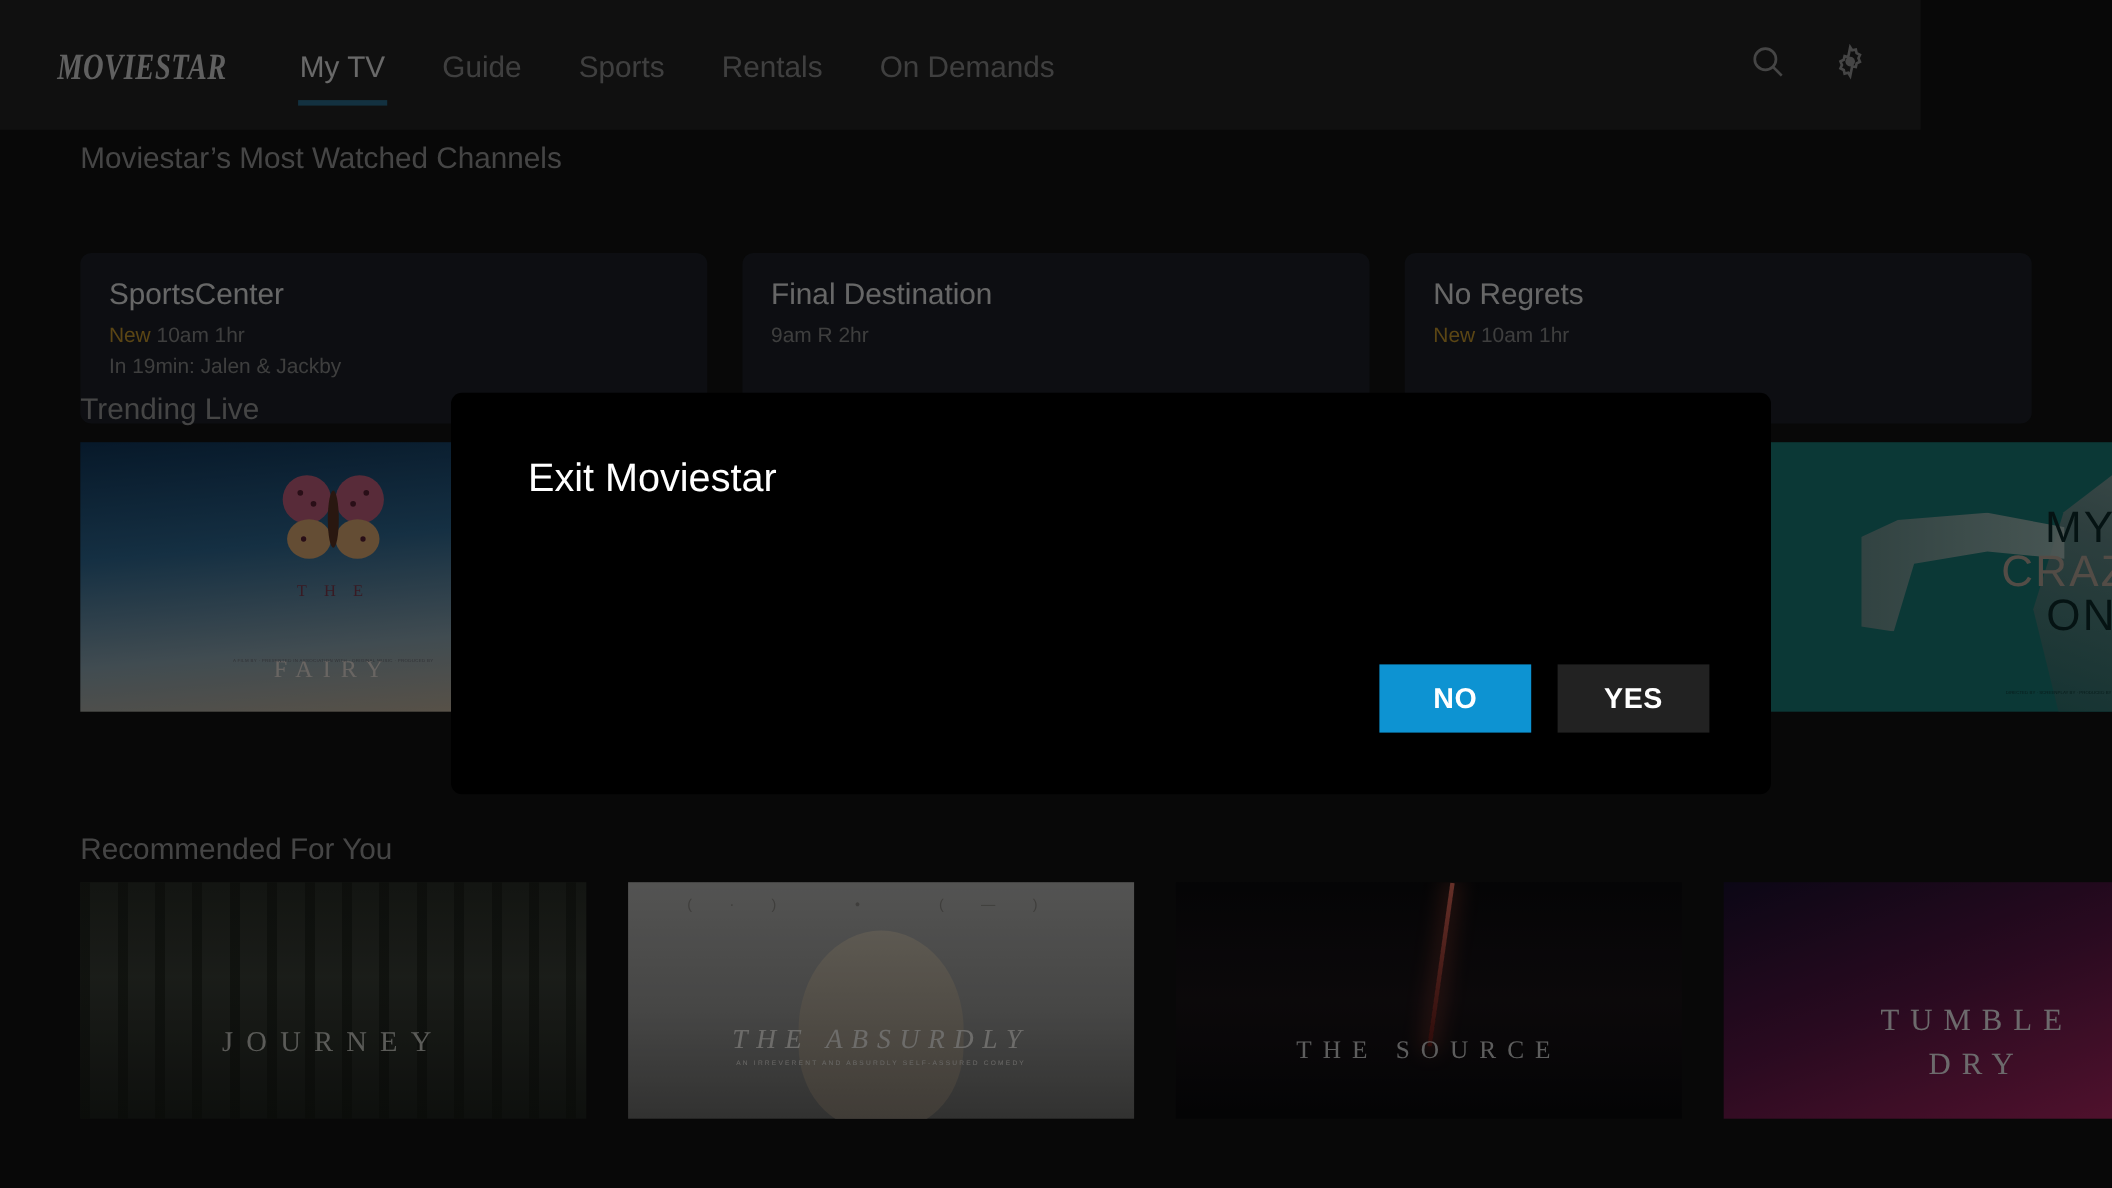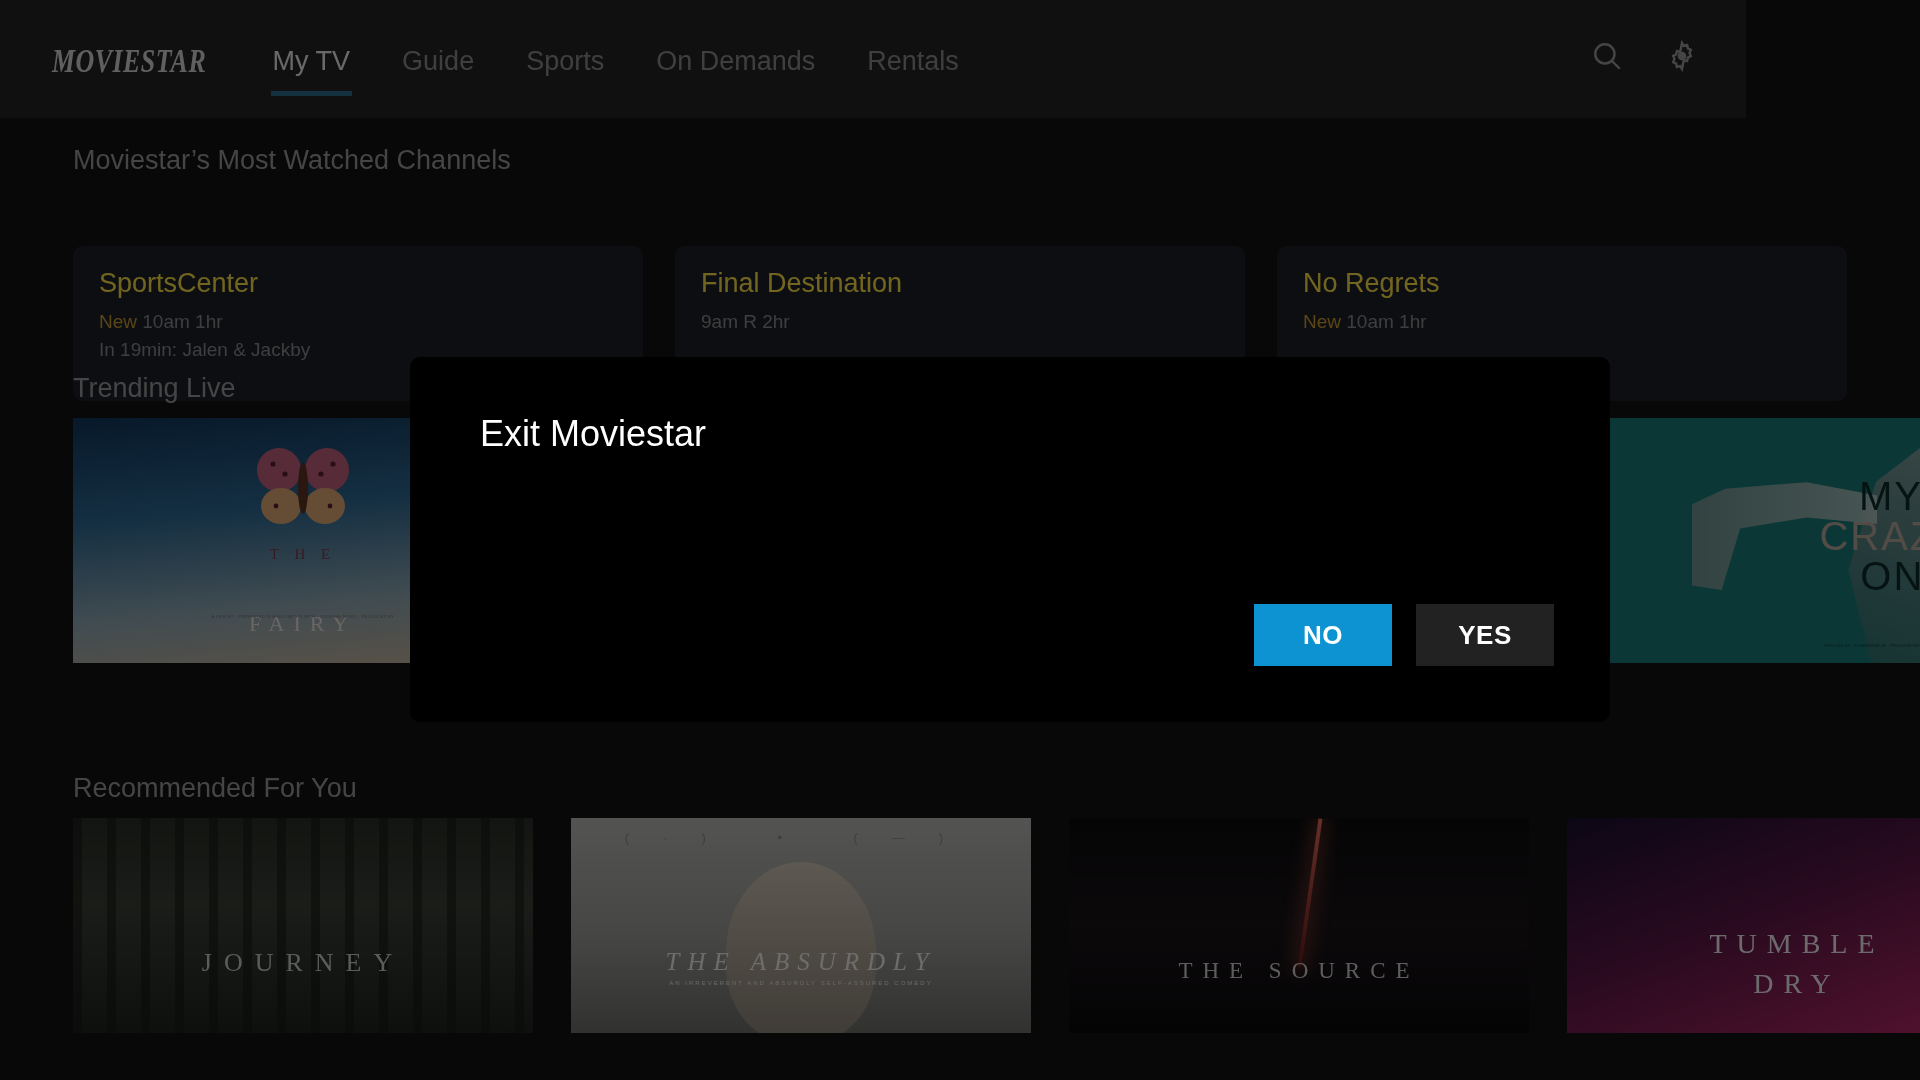--- a/index.html
+++ b/index.html
@@ -42,42 +42,42 @@
   .navitem.active::after {
     content: ""; position: absolute;
     left: 24px; right: 24px; bottom: 22px;
     height: 5px; background: #2a6e8e;
   }
   .navspacer { flex: 1 1 auto; }
   .navicons { display: flex; align-items: center; gap: 40px; margin-top: 38px; }
   .navicons svg { display: block; }
 
   
-  .content { position: absolute; top: 118px; left: 0; width: 1812px; height: 962px; }
+  .content { position: absolute; top: 102px; left: 0; width: 1812px; height: 962px; }
   .section-title {
     color: #9a9a9a;
     font-size: 27px;
     padding-left: 73px;
   }
   .st-watched { position: absolute; top: 27px; }
   .st-trending { position: absolute; top: 255px; }
   .st-recommended { position: absolute; top: 655px; }
 
   
   .channel-row {
     position: absolute; top: 128px; left: 73px;
     display: flex; gap: 32px;
   }
   .channel-card {
     width: 570px; height: 155px;
     background: #1d2129;
     border-radius: 10px;
     padding: 22px 26px 0 26px;
   }
-  .cc-title { font-size: 27px; color: #fde047; margin-bottom: 9px; }
+  .cc-title { font-size: 27px; color: #e5e5e5; margin-bottom: 9px; }
   .cc-meta { font-size: 19px; color: #8a8a8a; line-height: 1.45; }
   .cc-new { color: #c99a2e; }
   .cc-sub { font-size: 19px; color: #8a8a8a; line-height: 1.45; }
 
   
   .poster-row { position: absolute; left: 73px; display: flex; gap: 38px; }
   .row-trending { top: 300px; }
   .row-recommended { top: 700px; }
   .poster {
     position: relative;
@@ -186,24 +186,24 @@
       <div class="navitem active">
         <span>My TV</span>
       </div>
       <div class="navitem">
         <span>Guide</span>
       </div>
       <div class="navitem">
         <span>Sports</span>
       </div>
       <div class="navitem">
+        <span>Rentals</span>
+      </div>
+      <div class="navitem">
         <span>On Demands</span>
-      </div>
-      <div class="navitem">
-        <span>Rentals</span>
       </div>
     </div>
 
     <div class="navspacer"></div>
 
     <div class="navicons">
       <span>
         <svg width="34" height="34" viewBox="0 0 24 24" fill="none" stroke="#9a9a9a" stroke-width="1.7">
           <circle cx="10.5" cy="10.5" r="6.8"></circle>
             <line x1="15.4" y1="15.4" x2="21" y2="21"></line>

